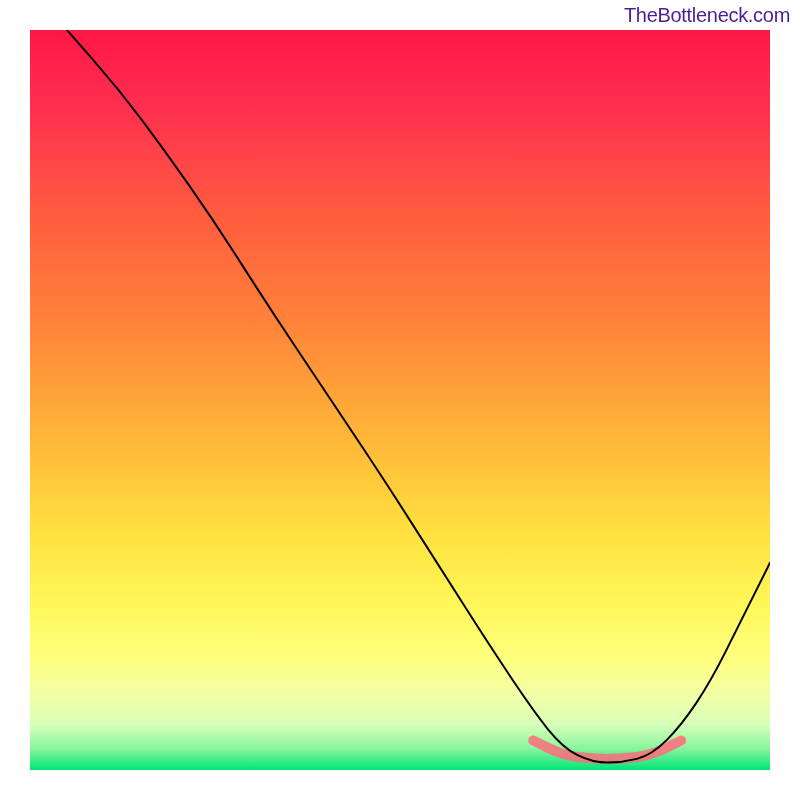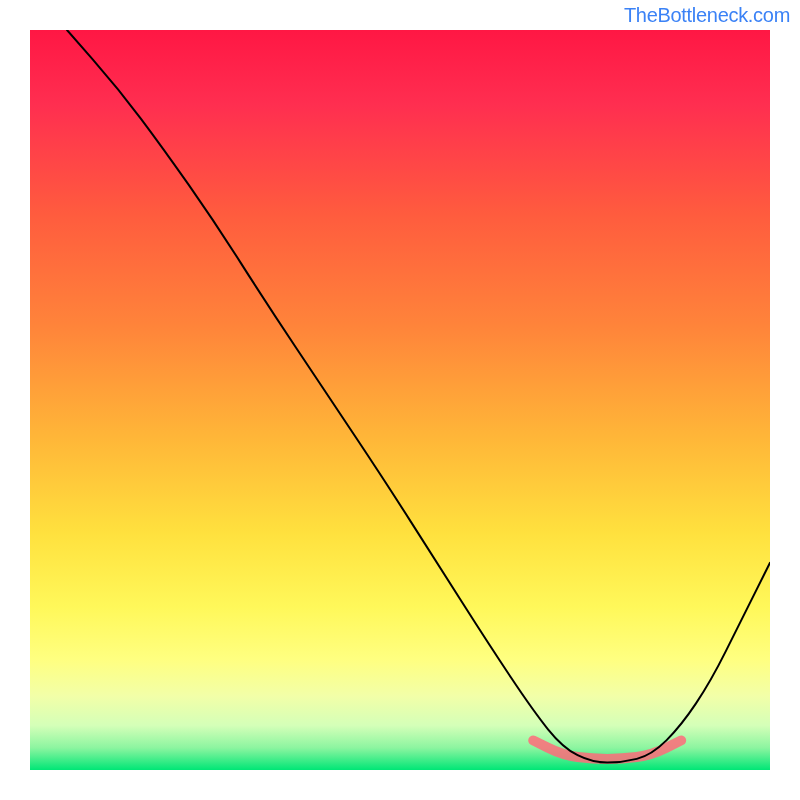--- a/index.html
+++ b/index.html
@@ -9,21 +9,21 @@
     font-family: Arial, sans-serif;
     position: relative;
     overflow: hidden;
   }
   .watermark {
     position: absolute;
     top: 4px;
     right: 10px;
     font-size: 20px;
     font-weight: normal;
-    color: #3b82f6;
+    color: #4c1d95;
     z-index: 10;
     letter-spacing: -0.3px;
   }
   .chart-container {
     position: absolute;
     top: 30px;
     left: 30px;
     width: 740px;
     height: 740px;
   }

